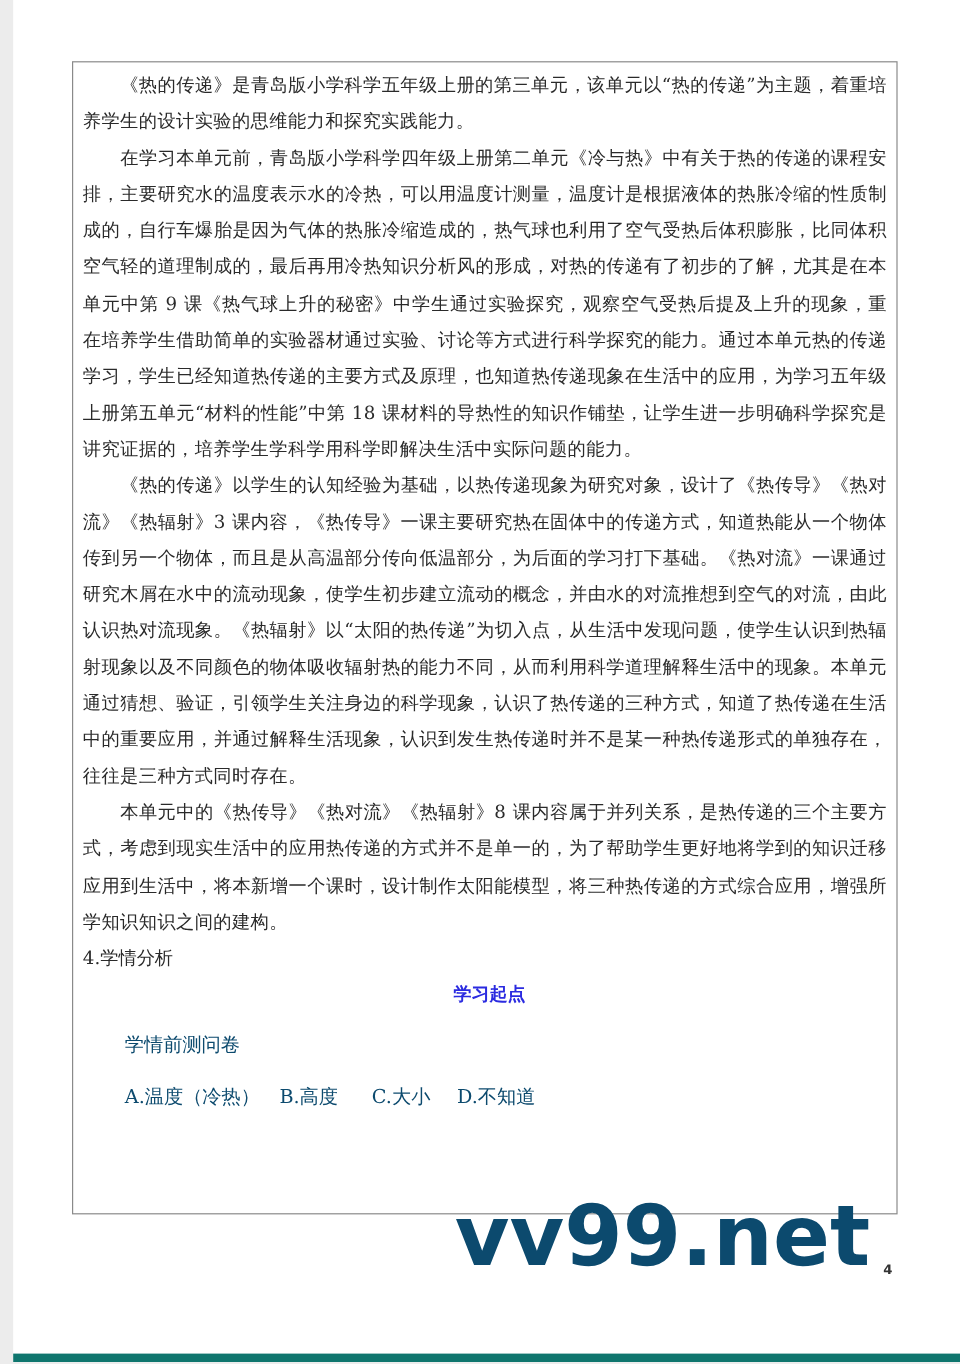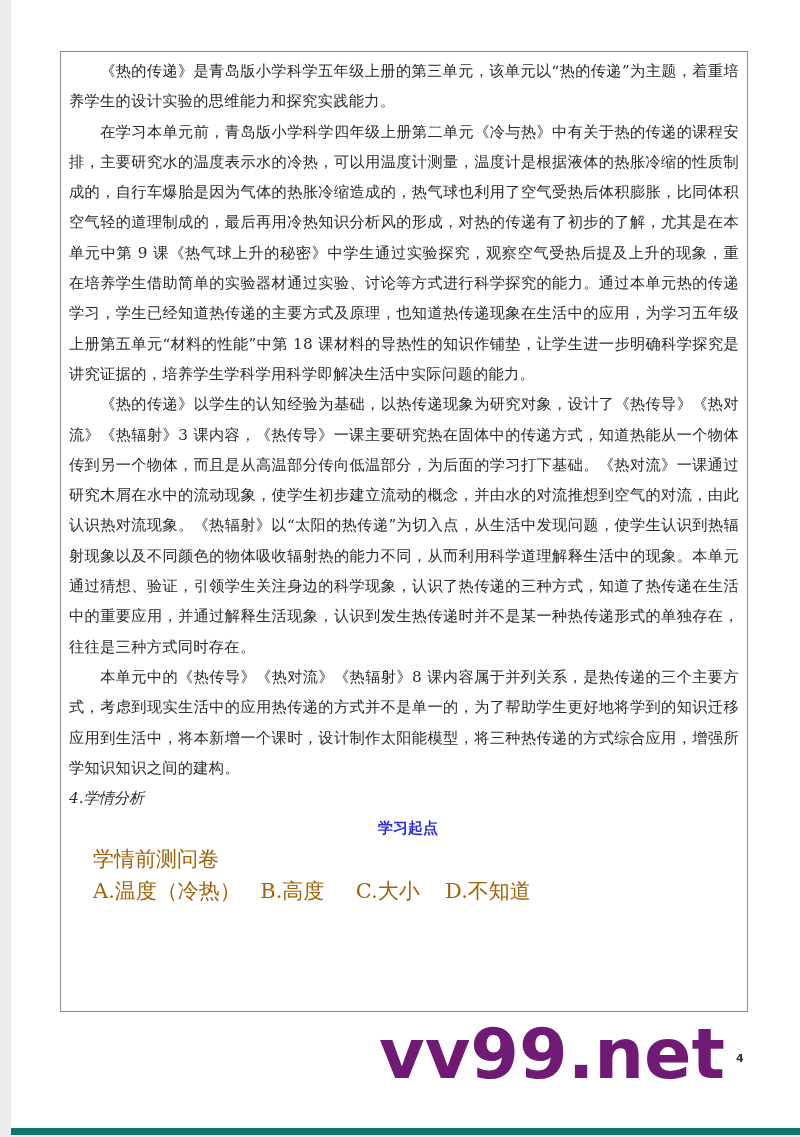--- a/index.html
+++ b/index.html
@@ -23,36 +23,36 @@
   .p {
     margin: 0;
     font-size: 15.2px;
     line-height: 30.3px;
     color: #2a2a2a;
     text-align: justify;
     letter-spacing: 0.35px;
   }
   .indent { text-indent: 2.05em; }
   .section {
-    margin: 0; font-size: 15.2px; line-height: 30.3px; color: #2a2a2a; font-style: italic;
+    margin: 0; font-size: 15.2px; line-height: 30.3px; color: #2a2a2a;
   }
   .subtitle {
     text-align: center; margin: 0;
     font-family: "DejaVu Sans", "Liberation Sans", sans-serif;
     font-weight: bold; font-size: 15px; line-height: 31px;
     color: #2b2be0; padding-left: 8px;
   }
-  .q { margin: 0; padding-left: 24px; font-size: 21px; line-height: 31.5px; color: #a16207; }
+  .q { margin: 11px; padding-left: 24px; font-size: 16px; line-height: 31.5px; color: #0c4a6e; }
   .opts span { display: inline-block; }
   .watermark {
     position: absolute; left: 368px; top: 992px;
     font-family: "DejaVu Sans", "Liberation Sans", sans-serif;
     font-weight: bold; font-size: 70px; letter-spacing: 0px;
-    color: #701a75; line-height: 76px;
-    pointer-events: none; white-space: nowrap; margin-top: 24px;
+    color: #0c4a6e; line-height: 76px;
+    pointer-events: none; white-space: nowrap;
   }
   .pagenum {
     position: absolute; left: 725px; top: 1052px;
     font-family: "DejaVu Sans", "Liberation Sans", sans-serif;
     font-weight: bold; font-size: 11px; color: #333;
   }
 </style>
 </head>
 <body>
 

